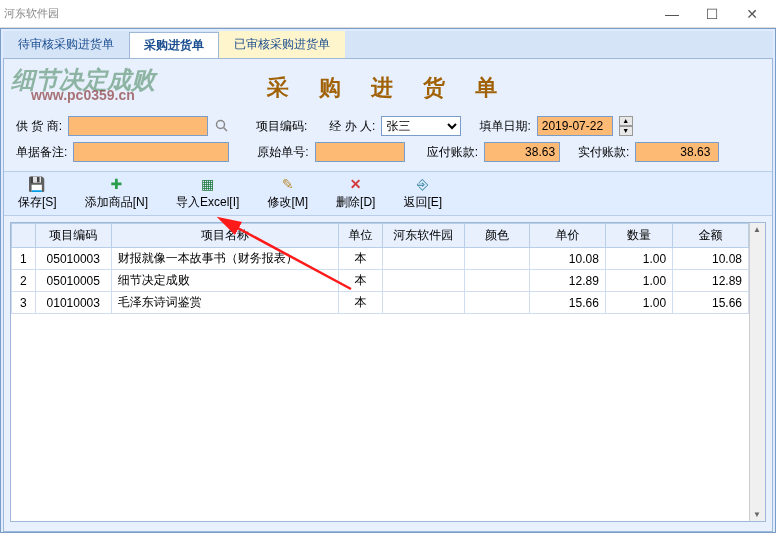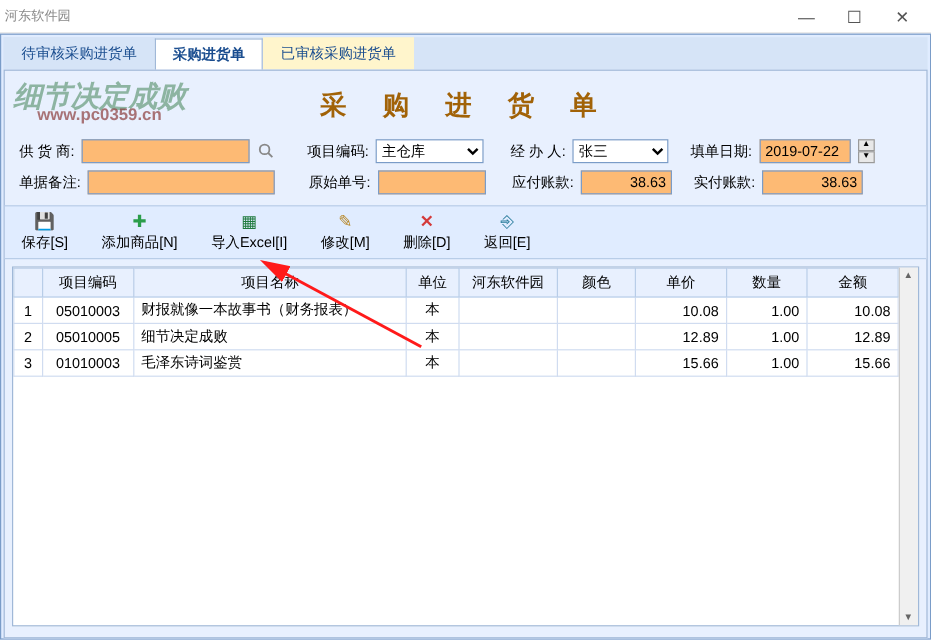--- a/index.html
+++ b/index.html
@@ -13,21 +13,21 @@
 .tab { padding: 4px 14px; font-size: 12px; color: #1a4d8f; cursor: pointer; border: 1px solid transparent; background: #d6e4f7; }
 .tab.active { background: #fff; border: 1px solid #a0b8d8; border-bottom: 1px solid #fff; font-weight: bold; position: relative; top: 1px; }
 .tab.approved { background: #fff5cc; }
 .content-panel { background: #e8f0fe; border: 1px solid #a0b8d8; height: 474px; padding: 6px; position: relative; }
 .big-title { text-align: center; font-size: 22px; letter-spacing: 12px; font-weight: bold; color: #a16207; padding: 8px 0 10px 0; }
 .form-row { display: flex; align-items: center; gap: 6px; padding: 3px 6px; }
 .form-row label { white-space: nowrap; text-align: right; }
 .form-input { height: 20px; border: 1px solid #7a9cc8; background: #fdba74; padding: 0 4px; font-size: 12px; }
 .search-icon { width: 16px; height: 16px; cursor: pointer; display: inline-flex; align-items: center; justify-content: center; color: #555; }
 .select { height: 20px; border: 1px solid #7a9cc8; background: #fff; font-size: 12px; }
-.num-input { text-align: right; padding-left: 40px; }
+.num-input { text-align: center; padding-left: 40px; }
 .date-spinner { display: inline-flex; flex-direction: column; }
 .spinner-btn { width: 14px; height: 10px; font-size: 7px; line-height: 8px; background: #e8e8e8; border: 1px solid #999; cursor: pointer; text-align: center; }
 .toolbar { display: flex; background: #e0ecff; border-top: 1px solid #b8cde8; border-bottom: 1px solid #b8cde8; margin: 6px -6px; padding: 2px 0; }
 .tbtn { display: flex; flex-direction: column; align-items: center; padding: 2px 14px; cursor: pointer; gap: 2px; }
 .tbtn-icon { width: 20px; height: 16px; display: flex; align-items: center; justify-content: center; font-size: 14px; }
 .tbtn-label { font-size: 12px; }
 .grid { background: #fff; border: 1px solid #a0b8d8; height: 300px; display: flex; }
 .grid-main { flex: 1; overflow: hidden; }
 .grid-scroll { width: 16px; background: #f0f0f0; border-left: 1px solid #ccc; position: relative; }
 .grid-scroll::before { content: "▲"; position: absolute; top: 2px; left: 3px; font-size: 8px; color: #666; }
@@ -80,21 +80,20 @@
       <label>供 货 商:</label>
       <input class="form-input" style="width: 140px;" value="">
       <span class="search-icon">
         <svg width="14" height="14" viewBox="0 0 14 14">
             <circle cx="5.5" cy="5.5" r="4" stroke="#888" stroke-width="1.5" fill="none"></circle>
             <line x1="8.5" y1="8.5" x2="12" y2="12" stroke="#888" stroke-width="1.5"></line>
           </svg>
       </span>
       <span style="width:14px"></span>
       <label>项目编码:</label>
-      <select class="select" style="width:90px"><option>主仓库</option></select>
       <span style="width:10px"></span>
       <label>经 办 人:</label>
       <select class="select" style="width:80px"><option>张三</option></select>
       <span style="width:6px"></span>
       <label>填单日期:</label>
       <input class="form-input" style="width: 76px;" value="2019-07-22">
       <span class="date-spinner">
         <span class="spinner-btn">▲</span>
         <span class="spinner-btn">▼</span>
       </span>

